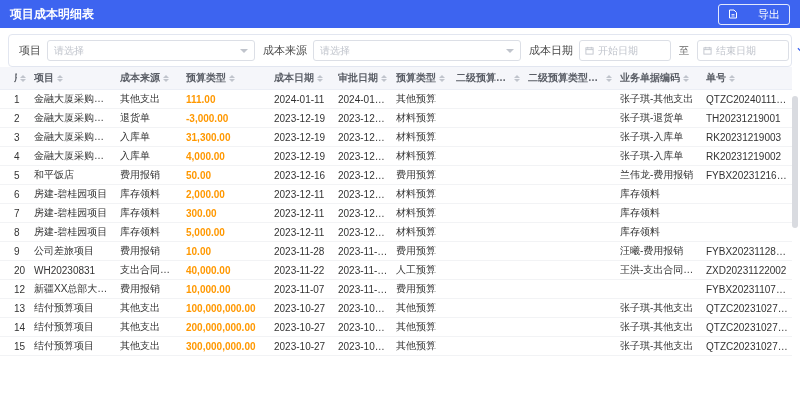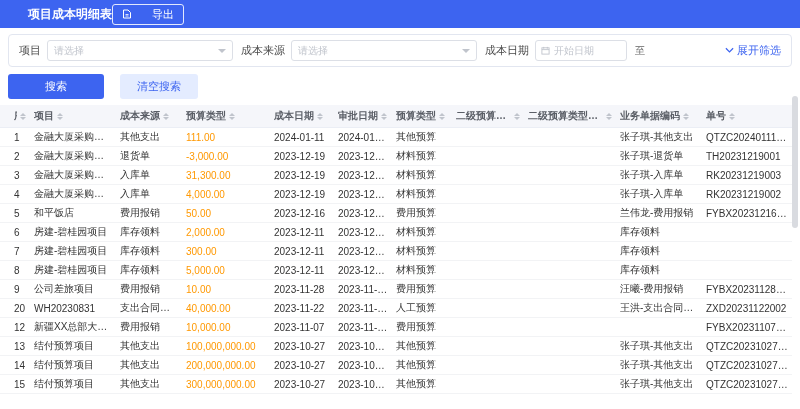--- a/index.html
+++ b/index.html
@@ -1,31 +1,31 @@
 <!DOCTYPE html>
 <html><head>
 <meta charset="utf-8">
 <style>
   * { box-sizing: border-box; margin: 0; padding: 0; }
   html,body { width:800px; height:409px; overflow:hidden; }
   body { font-family:"Liberation Sans","DejaVu Sans",sans-serif; background:#fff; }
   .app { position:relative; width:800px; height:409px; overflow:hidden; background:#fff; }
 
   
-  .topbar { height:28px; background:#3d64f0; display:flex; align-items:center; padding:0 28px; }
+  .topbar { height:28px; background:#3d64f0; display:flex; align-items:center; justify-content:space-between; padding:0 10px; }
   .page-title { color:#fff; font-size:12px; font-weight:bold; }
   .export-btn { display:flex; align-items:center; gap:20px; background:transparent; color:#fff; font-size:11px;
                 border:1px solid rgba(255,255,255,.85); border-radius:3px; padding:2px 9px; cursor:pointer; }
 
   
   .filter-panel { margin:6px 8px 0; border:1px solid #e2e6f0; border-radius:4px; display:flex; align-items:center;
                   padding:5px 10px; gap:8px; }
   .f-group { display:flex; align-items:center; gap:6px; }
   .f-label { font-size:11px; color:#4a4a4a; white-space:nowrap; }
-  .select-box { width:186px; height:21px; border:1px solid #dcdfe6; border-radius:3px; display:flex; align-items:center;
+  .select-box { width:208px; height:21px; border:1px solid #dcdfe6; border-radius:3px; display:flex; align-items:center;
                 justify-content:space-between; padding:0 6px; font-size:10px; color:#c0c4cc; background:#fff; cursor:pointer; }
   .chev-down { width:0; height:0; border-left:4px solid transparent; border-right:4px solid transparent; border-top:4px solid #c0c4cc; }
   .date-box { width:92px; height:21px; border:1px solid #dcdfe6; border-radius:3px; display:flex; align-items:center;
               gap:4px; padding:0 5px; font-size:10px; color:#c0c4cc; background:#fff; cursor:pointer; }
   .date-sep { font-size:10px; color:#666; padding:0 2px; }
   .expand-link { margin-left:auto; color:#3d64f0; font-size:11px; display:flex; align-items:center; gap:3px; cursor:pointer; white-space:nowrap; }
 
   
   .btn-row { margin:7px 8px 6px; display:flex; gap:16px; }
   .btn-primary { width:96px; background:#3d64f0; color:#fff; border:none; border-radius:3px; font-size:11px; padding:5px 0; cursor:pointer; }
@@ -36,21 +36,21 @@
   thead th { background:#f5f6fa; font-size:10px; color:#5a5e66; font-weight:bold; text-align:left;
              padding:4px 4px; border-bottom:1px solid #ebeef5; white-space:nowrap; overflow:hidden; }
   .th-inner { display:flex; align-items:center; gap:3px; overflow:hidden; }
   .th-label { overflow:hidden; text-overflow:ellipsis; }
   .sort-icon { display:inline-flex; flex-direction:column; align-items:center; flex:none; }
   .caret { display:block; width:0; height:0; border-left:3px solid transparent; border-right:3px solid transparent; }
   .caret.up { border-bottom:3px solid #c0c4cc; margin-bottom:1px; }
   .caret.down { border-top:3px solid #c0c4cc; }
   tbody td { font-size:10px; color:#333; padding:0 4px; height:19px; border-bottom:1px solid #f2f3f5;
              white-space:nowrap; overflow:hidden; text-overflow:ellipsis; }
-  td.amount { color:#ff9800; font-weight:normal; }
+  td.amount { color:#ff9800; font-weight:bold; }
   thead th:first-child, tbody td:first-child { padding-left:14px; }
   th.c0{width:30px} th.c1{width:86px} th.c2{width:66px} th.c3{width:88px} th.c4{width:64px}
   th.c5{width:58px} th.c6{width:60px} th.c7{width:72px} th.c8{width:92px} th.c9{width:86px} th.c10{width:auto}
 
   
   .vscroll { position:absolute; right:2px; top:96px; width:6px; height:132px; background:#d9dbe0; border-radius:3px; cursor:pointer; }
 </style>
 </head>
 <body>
 
@@ -89,35 +89,40 @@
       <div class="date-box">
         <span style="display:inline-flex;">
           <svg width="9" height="9" viewBox="0 0 10 10">
               <rect x="1" y="2" width="8" height="7" fill="none" stroke="#c0c4cc"></rect>
               <path d="M1 4h8M3 1v2M7 1v2" stroke="#c0c4cc"></path>
             </svg>
         </span>
         <span>开始日期</span>
       </div>
       <span class="date-sep">至</span>
+      <div class="date-box">
+        <span style="display:inline-flex;">
+          <svg width="9" height="9" viewBox="0 0 10 10">
+              <rect x="1" y="2" width="8" height="7" fill="none" stroke="#c0c4cc"></rect>
+              <path d="M1 4h8M3 1v2M7 1v2" stroke="#c0c4cc"></path>
+            </svg>
+        </span>
+        <span>结束日期</span>
+      </div>
     </div>
     <div class="expand-link">
       <span style="display:inline-flex;">
         <svg width="9" height="7" viewBox="0 0 10 7">
             <polyline points="1,1 5,5 9,1" fill="none" stroke="#3d64f0" stroke-width="1.4"></polyline>
           </svg>
       </span>
       <span>展开筛选</span>
     </div>
   </div>
 
-  <div class="btn-row">
-    <button class="btn-primary">搜索</button>
-    <button class="btn-light">清空搜索</button>
-  </div>
 
   <div class="table-wrap">
     <table>
       <thead>
         <tr>
             <th class="c0">
               <span class="th-inner">
                 <span class="th-label">序号</span>
                 <span class="sort-icon">
                   <i class="caret up"></i>

